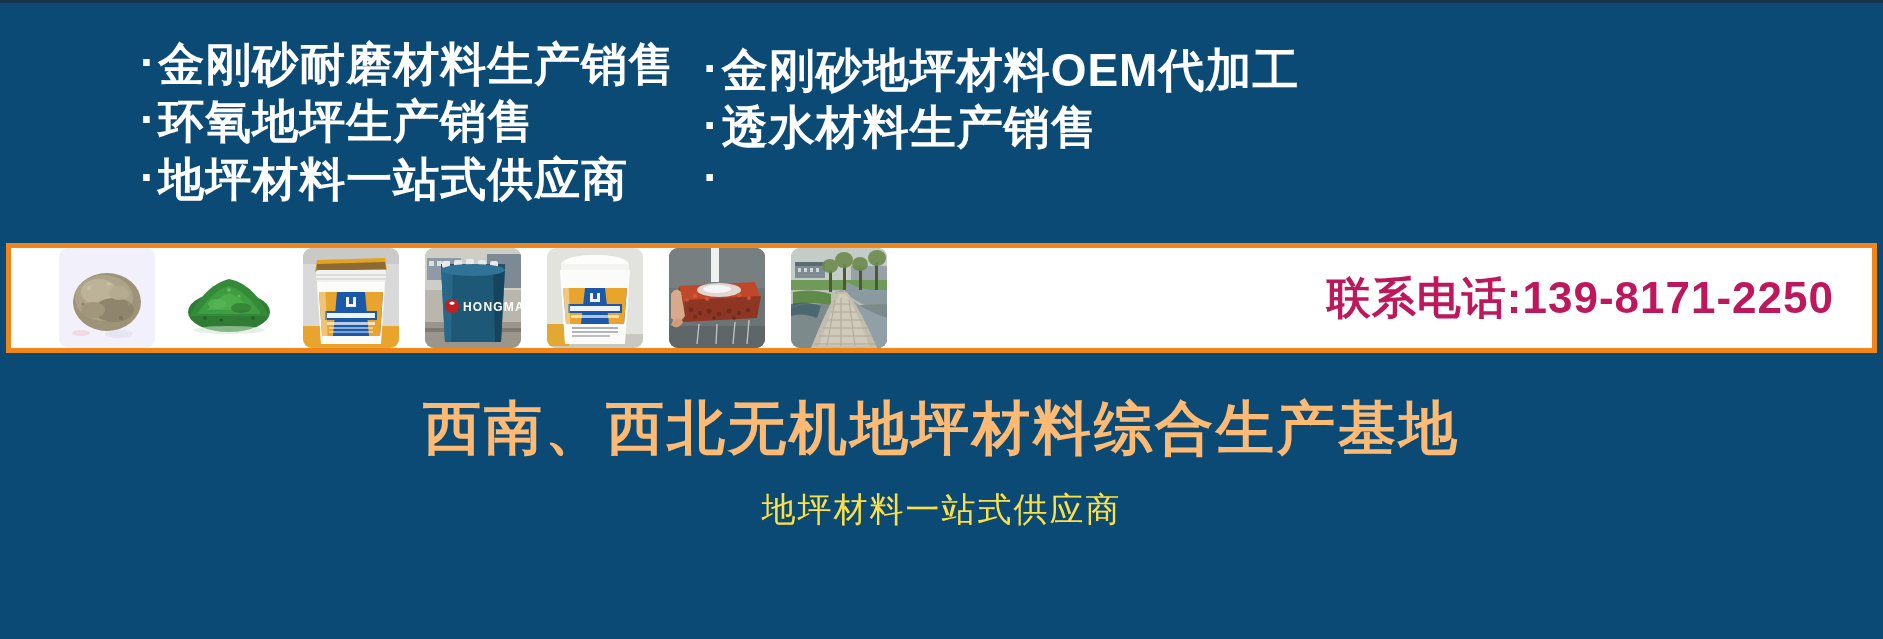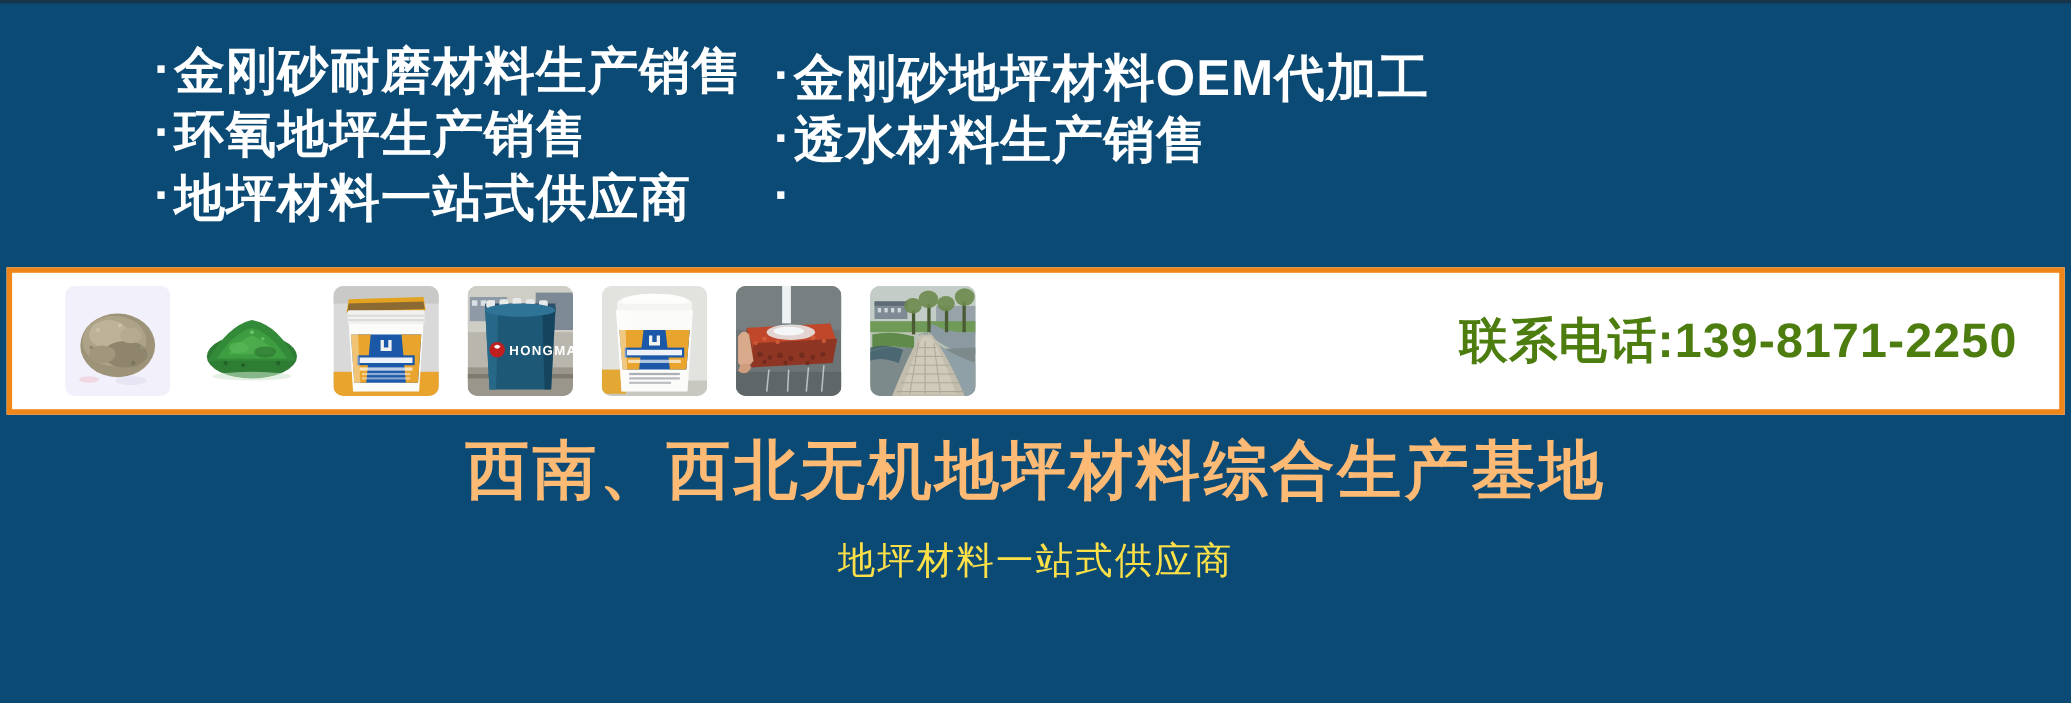--- a/index.html
+++ b/index.html
@@ -48,21 +48,21 @@
     color: #ffffff;
     margin-right: 2px;
     line-height: 1;
     transform: translateY(-2px);
   }
 
   
   #product-panel {
     position: absolute;
     left: 6px; top: 240px;
-    width: 1871px; height: 134px;
+    width: 1871px; height: 110px;
     background: #ffffff;
     border: 5px solid #f08519;
     display: flex;
     align-items: center;
   }
   #thumb-strip {
     display: flex;
     align-items: center;
     margin-left: 48px;
     gap: 26px;
@@ -75,21 +75,21 @@
     flex: 0 0 auto;
     background: #ffffff;
   }
   .thumb svg { display: block; width: 100%; height: 100%; }
 
   #phone {
     position: absolute;
     right: 38px;
     top: 50%;
     transform: translateY(-50%);
-    color: #4d7c0f;
+    color: #be185d;
     font-size: 44px;
     font-weight: bold;
     letter-spacing: 1px;
     white-space: nowrap;
   }
 
   
   #bottom {
     position: absolute;
     left: 0; top: 376px;

